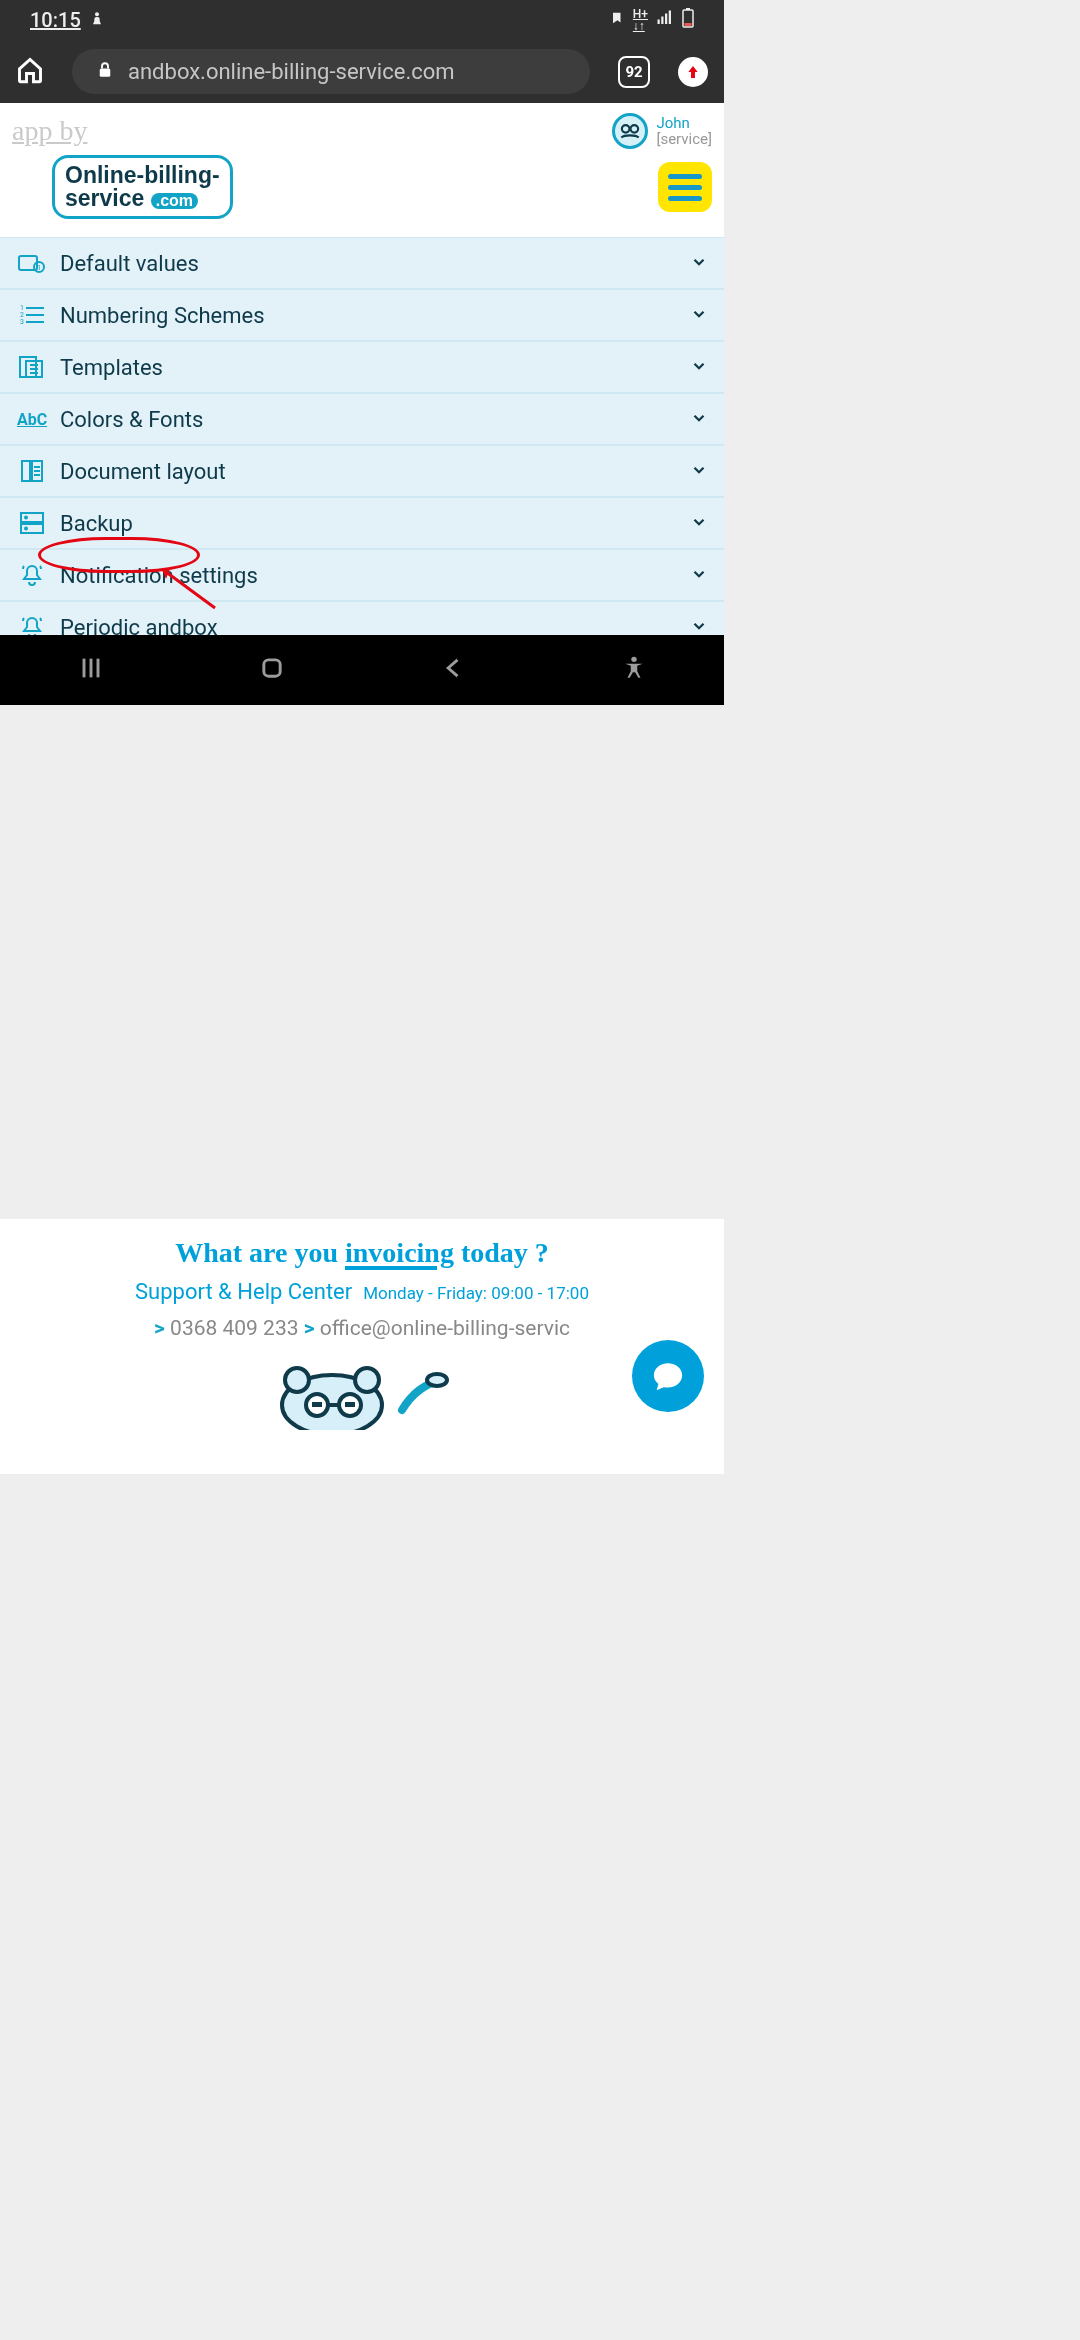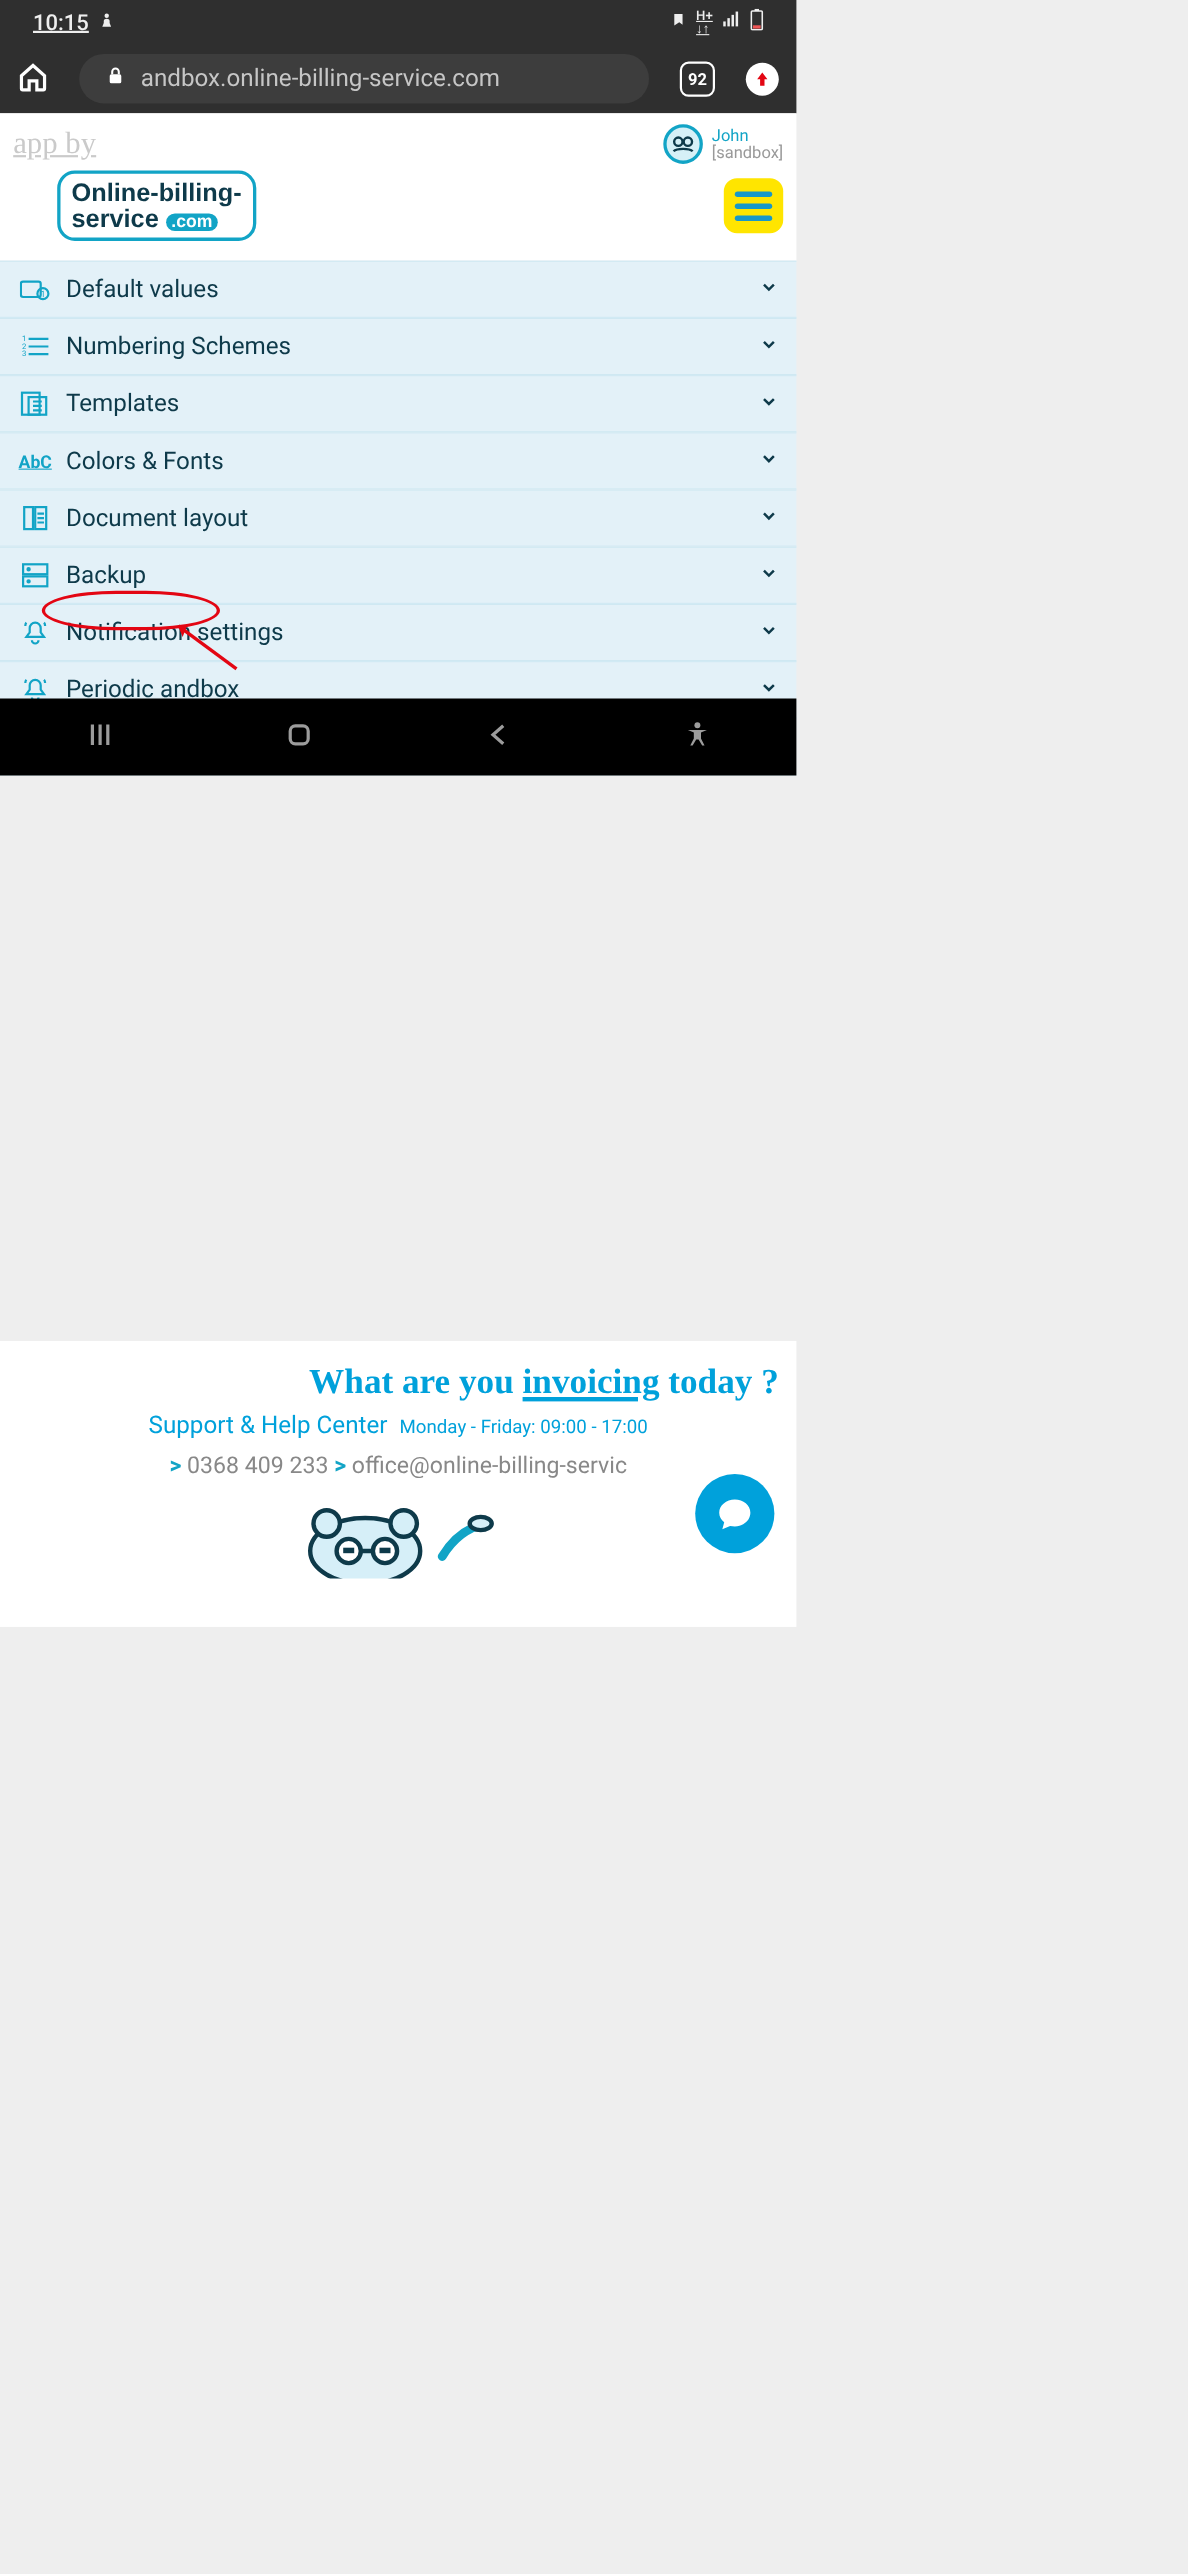--- a/index.html
+++ b/index.html
@@ -156,23 +156,22 @@
   .footer {
     position: absolute;
     left: 0; right: 0;
     background: #ffffff;
     padding: 18px 16px 40px 16px;
     text-align: center;
   }
   .footer-title {
     font-family: "Comic Sans MS", cursive;
     color: #00a1db;
-    font-size: 32px;
+    font-size: 28px;
     font-weight: 700;
-    text-align: right;
   }
   .footer-title .inv { text-decoration: underline; text-decoration-thickness: 4px; text-underline-offset: 4px; }
   .footer-line2 {
     margin-top: 10px;
     color: #00a1db; font-size: 22px;
   }
   .footer-line2 .hours { font-size: 17px; }
   .footer-line3 {
     margin-top: 12px;
     color: #888888; font-size: 21px;
@@ -269,21 +268,21 @@
       <div class="user-info">
         <div class="avatar">
           <svg width="26" height="26" viewBox="0 0 24 24">
               <circle cx="8" cy="10" r="3.5" fill="none" stroke="#0e3a4a" stroke-width="2"></circle>
               <circle cx="16" cy="10" r="3.5" fill="none" stroke="#0e3a4a" stroke-width="2"></circle>
               <path d="M4 18c2-2 6-2 8-2s6 0 8 2" fill="none" stroke="#0e3a4a" stroke-width="2"></path>
             </svg>
         </div>
         <div class="user-text">
           <div class="user-name">John</div>
-          <div class="user-env">[sandbox]</div>
+          <div class="user-env">[service]</div>
         </div>
       </div>
     </div>
     <div class="header-row2">
       <div class="logo">
         <div><span>Online-billing</span><span>-</span></div>
         <div><span>service</span> <span class="dotcom">.com</span></div>
       </div>
       <div class="hamburger">
         <div></div>

